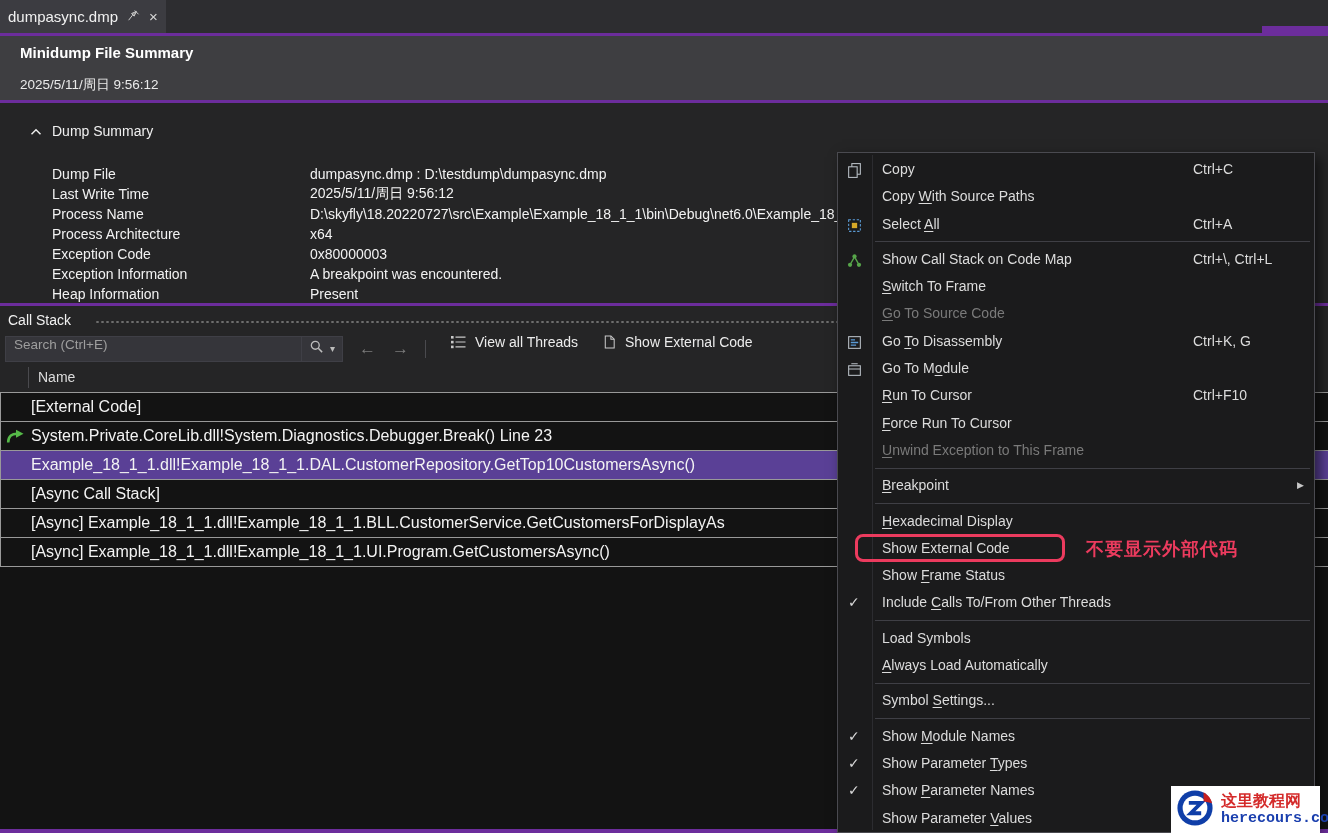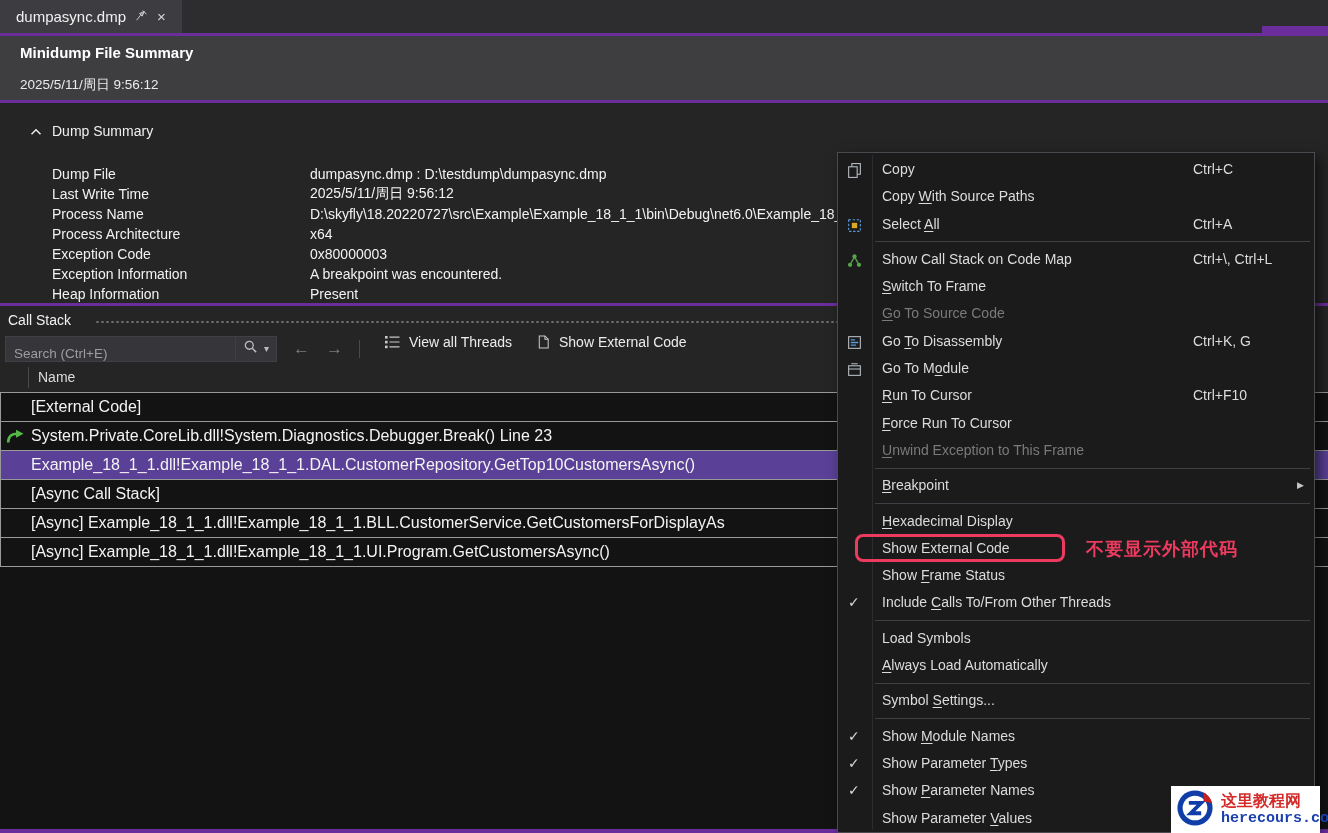--- a/index.html
+++ b/index.html
@@ -1,21 +1,21 @@
 <!DOCTYPE html>
 <html><head>
 <meta charset="utf-8">
 <style>
   html,body{margin:0;padding:0;}
   body{width:1328px;height:833px;background:#1e1e1e;font-family:"Liberation Sans","DejaVu Sans",sans-serif;overflow:hidden;position:relative;}
   .screen{position:absolute;inset:0;overflow:hidden;}
 
   
   .tabbar{position:absolute;left:0;top:0;width:100%;height:33px;background:#2d2d30;}
-  .tab{position:absolute;left:0;top:0;height:33px;display:flex;align-items:center;gap:9px;padding:0 16px;background:#3c3c41;color:#f1f1f1;font-size:15px;}
+  .tab{position:absolute;left:0;top:0;height:33px;display:flex;align-items:center;gap:9px;padding:0 8px;background:#3c3c41;color:#f1f1f1;font-size:15px;}
   .tab .close{font-size:15px;color:#d8d8d8;line-height:1;}
   .tab-accent{position:absolute;right:0;top:26px;width:66px;height:10px;background:#6c2d9c;}
 
   .pline{position:absolute;left:0;width:100%;height:3px;background:#6c2d9c;z-index:2;}
 
   
   .md-header{position:absolute;left:0;top:36px;width:100%;height:64px;background:#3e3e41;}
   .md-title{position:absolute;left:20px;top:8px;font-size:15px;font-weight:bold;color:#ffffff;}
   .md-date{position:absolute;left:20px;top:40px;font-size:13.5px;color:#eaeaea;}
 
@@ -25,21 +25,21 @@
   .kv{position:absolute;left:52px;top:61px;right:0;}
   .kv-row{display:flex;height:20px;align-items:center;font-size:14px;color:#f2f2f2;}
   .kv-label{width:258px;flex:none;}
   .kv-value{white-space:nowrap;}
 
   
   .cs-panel{position:absolute;left:0;top:306px;width:100%;height:523px;background:#252526;}
   .cs-title{position:absolute;left:8px;top:0;line-height:28px;font-size:14px;color:#f1f1f1;}
   .drag-dots{position:absolute;left:95px;right:12px;top:13px;height:4px;background-image:radial-gradient(circle,#6e6e6e 1px,transparent 1.4px);background-size:5px 4px;background-position:0 1px;}
   .cs-toolbar{position:absolute;left:0;top:28px;width:100%;height:29px;display:flex;align-items:center;}
-  .searchbox{margin-left:5px;width:272px;height:26px;background:#35353a;border:1px solid #3f3f46;display:flex;align-items:flex-end;box-sizing:border-box;}
+  .searchbox{margin-left:5px;width:338px;height:26px;background:#35353a;border:1px solid #3f3f46;display:flex;align-items:flex-start;box-sizing:border-box;}
   .searchbox .ph{flex:1;padding-left:8px;font-size:13.5px;color:#9e9e9e;white-space:nowrap;}
   .searchbox .sicons{display:flex;align-items:center;gap:6px;padding:0 7px;border-left:1px solid #3f3f46;height:100%;}
   .scaret{font-size:10px;color:#bcbcbc;}
   .nav{font-size:17px;color:#7c7c7c;margin-left:16px;}
   .tsep{width:1px;height:18px;background:#4a4a4e;margin:0 12px 0 16px;}
   .tbtn{display:flex;gap:8px;padding:0 12px;height:100%;font-size:14px;color:#ececec;white-space:nowrap;}
   .cs-colhead{position:absolute;left:0;top:57px;width:100%;height:29px;}
   .cs-colhead .colname{position:absolute;left:38px;line-height:29px;font-size:14px;color:#dcdcdc;}
   .gutterline{position:absolute;left:28px;top:4px;width:1px;height:21px;background:#4a4a4e;}
   .cs-body{position:absolute;left:0;top:86px;width:100%;height:437px;background:#131313;}

